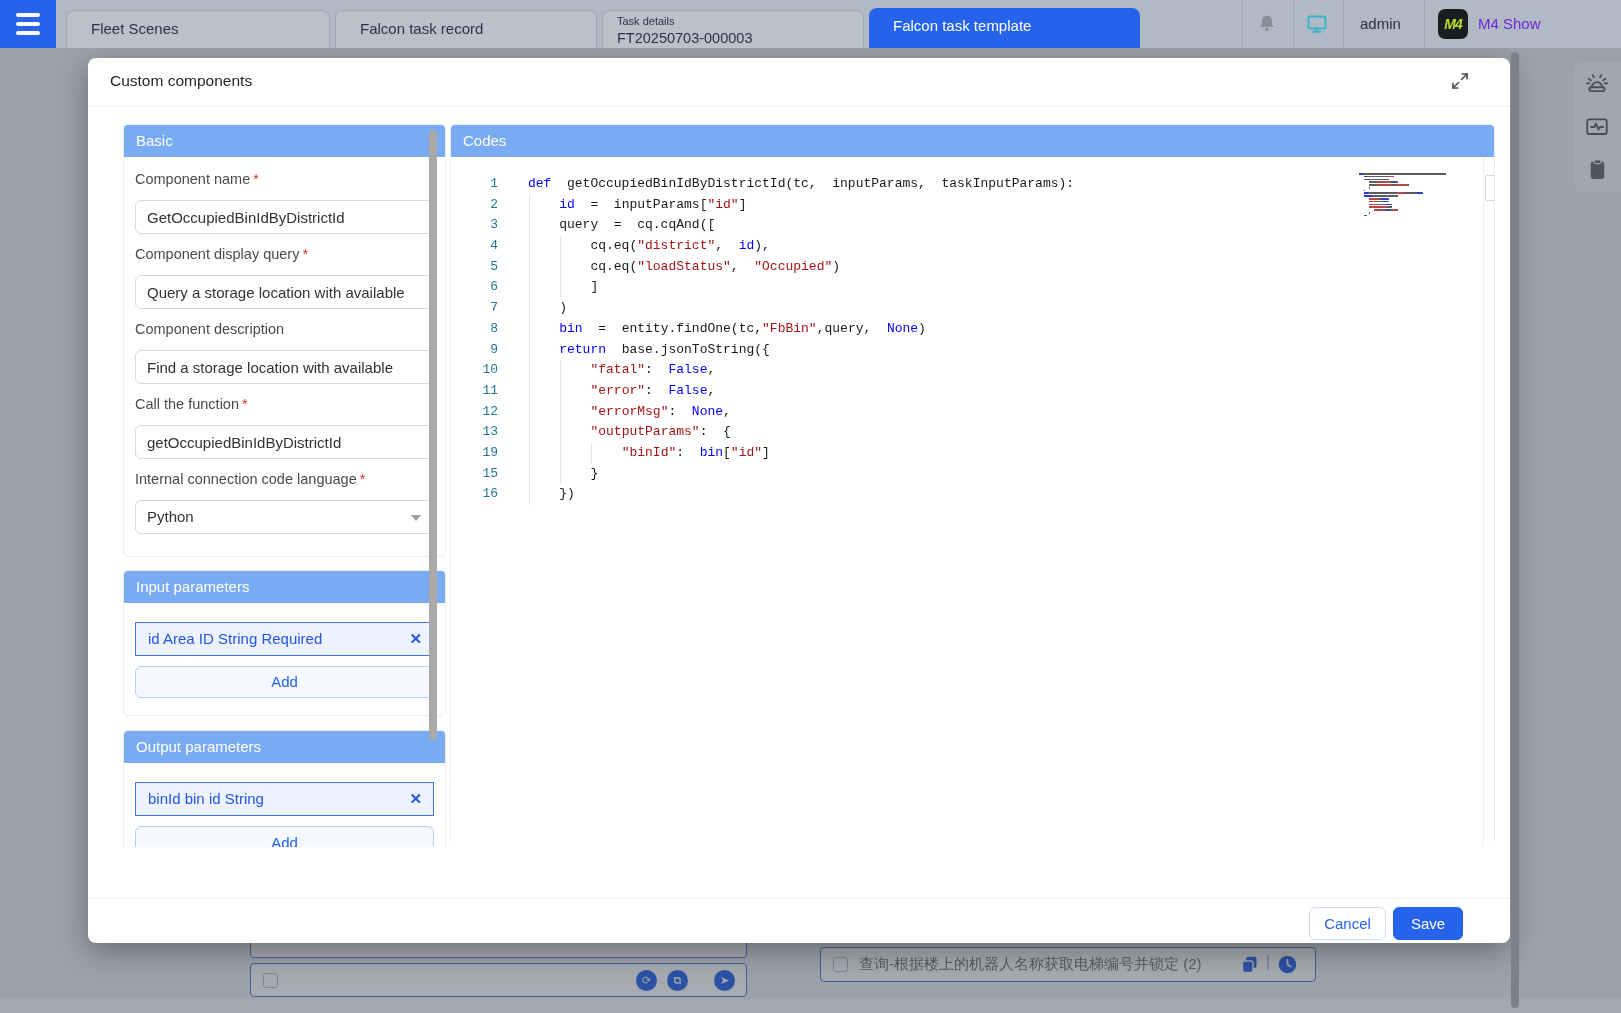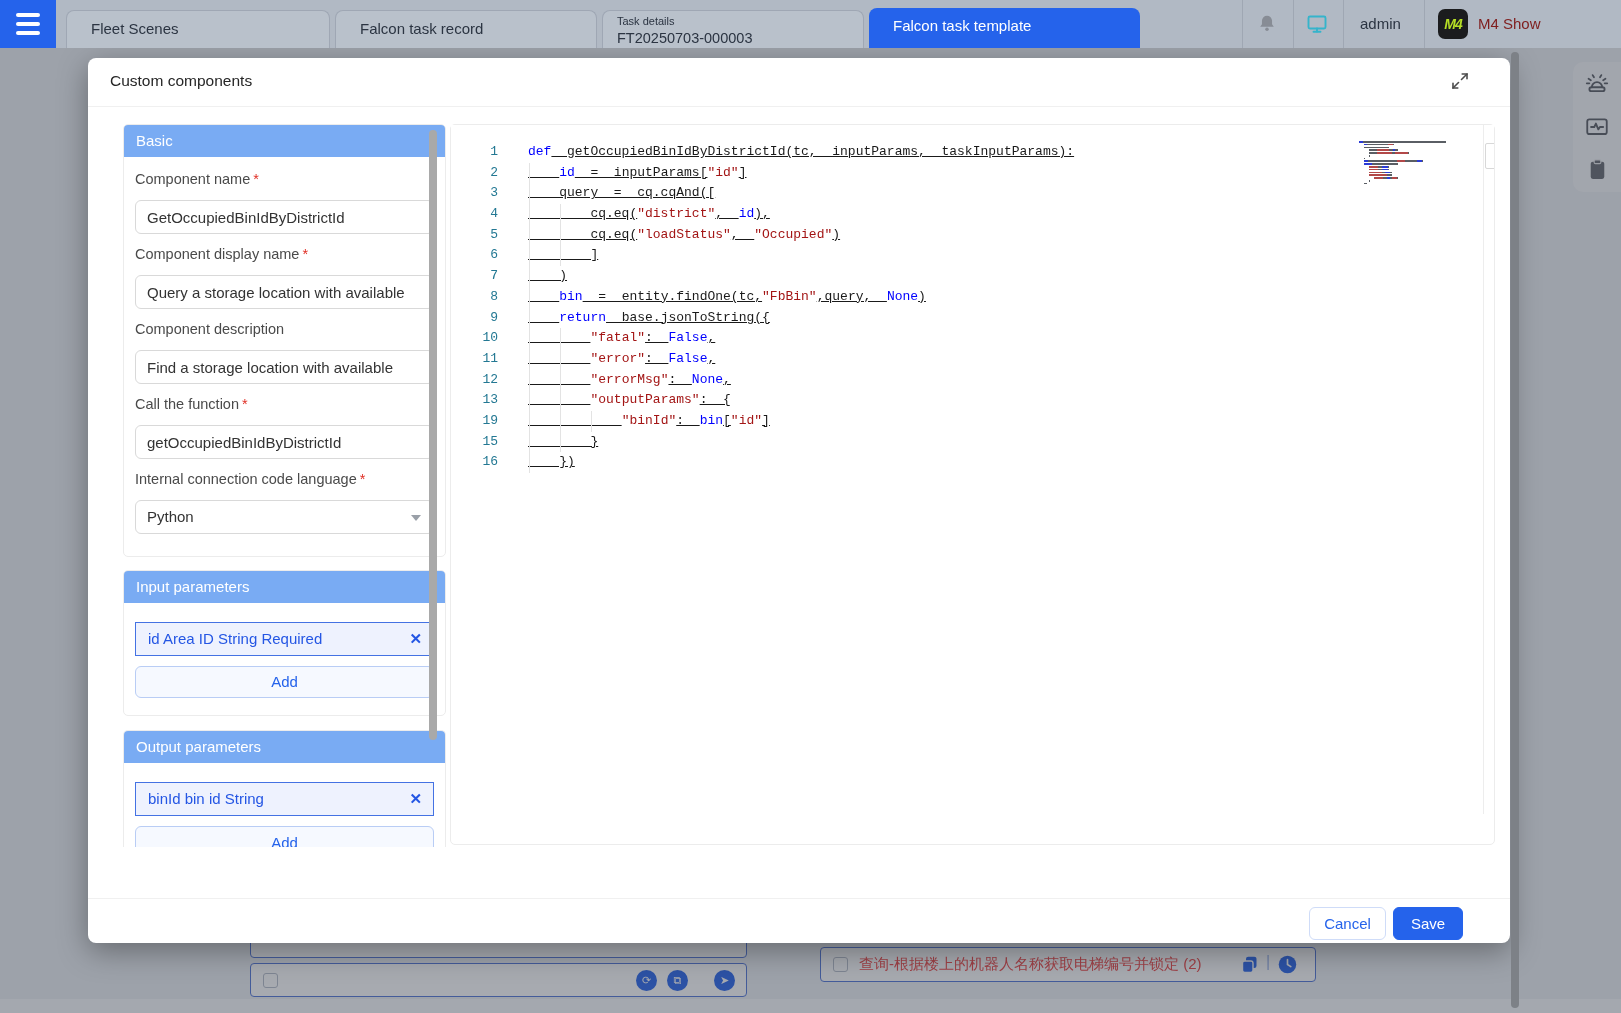--- a/index.html
+++ b/index.html
@@ -20,21 +20,21 @@
   .tab.two-line .t2 { font-size:14.5px; display:block; }
   .tab.active { top:8px; height:40px; background:#2563eb; border:none; color:#fff; }
   .tb-sep { position:absolute; top:0; width:1px; height:48px; background:rgba(125,134,150,.35); }
   .tb-text { position:absolute; top:0; height:48px; line-height:48px; color:#2b3442; font-size:15px;text-align:center; }
   .logo { position:absolute; left:1438px; top:9px; width:30px; height:30px; background:#1b1c1e; border-radius:7px;
           color:#b6df25; font-weight:900; font-style:italic; font-size:14px; letter-spacing:-1px; text-align:center; line-height:30px; }
 
   
   .bg-app { position:absolute; inset:0; z-index:10; }
   .bg-box { position:absolute; background:#fff; border:1px solid #4f74d8; border-radius:4px; }
-  .bg-label { position:absolute; color:#ef4444; font-size:15px; white-space:nowrap; }
+  .bg-label { position:absolute; color:#737373; font-size:15px; white-space:nowrap; }
   .chk { position:absolute; width:15px; height:15px; border:1.5px solid #b6bdc9; border-radius:3px; background:#fff; }
   .bg-circle { position:absolute; width:21px; height:21px; border-radius:50%; background:#2563eb; color:#fff;
                font-size:11px; line-height:21px; text-align:center; }
   .bottom-strip { position:absolute; left:0; top:999px; width:1621px; height:14px; background:#fafbfd; }
   .side-toolbar { position:absolute; left:1573px; top:62px; width:48px; height:130px; background:rgba(255,255,255,.5);
                   border-radius:10px 0 0 10px; }
   .side-toolbar .cell { height:43px; display:flex; align-items:center; justify-content:center; cursor:pointer; }
 
   
   .overlay { position:absolute; left:0; top:48px; width:1621px; height:965px; background:rgba(55,62,76,.44); z-index:20; }
@@ -75,21 +75,21 @@
   .col-scroll { position:absolute; left:341px; top:72px; width:8px; height:610px; background:#a9a9a9; border-radius:4px; z-index:5; cursor:pointer; }
 
   
   .codes-panel { position:absolute; left:362px; top:66px; width:1045px; height:721px; border:1px solid #ececec; border-radius:5px; }
   .code-editor { position:relative; width:100%; height:689px; background:#fff; overflow:hidden; padding-top:17px;
                  font-family:"Liberation Mono","DejaVu Sans Mono",monospace; font-size:13px; cursor:text; }
   .cl { display:flex; height:20.7px; line-height:20.7px; }
   .ln { width:60px; padding-right:13px; text-align:right; color:#237893; flex:none; }
   .ct { position:relative; flex:1; white-space:pre; color:#1a1a1a; padding-left:17px; }
   .ct .g { position:absolute; top:0; bottom:0; width:1px; background:#e3e3e3; margin-left:17px; }
-  .tk-k { color:#0000ff; } .tk-s { color:#a31515; } .tk-d { color:#1a1a1a;text-decoration:underline; }
+  .tk-k { color:#0000ff; } .tk-s { color:#a31515; } .tk-d { color:#1a1a1a; }
   .mini-divider { position:absolute; left:1032px; top:0; height:689px; width:1px; background:#ededed; }
   .minimap { position:absolute; left:908px; top:16px; width:87px; }
   .mm-row { display:flex; height:1.6px; margin-bottom:1.2px; }
   .mm-row span { display:inline-block; height:100%; }
   .mm-k { background:#2b3bd6; } .mm-s { background:#b24848; } .mm-d { background:#5a5e64; } .mm-sp { background:transparent; }
   .mm-slider { position:absolute; left:1034px; top:18px; width:24px; height:26px; border:1px solid #d8d8d8; border-radius:2px; }
 
   
   .btn { position:absolute; top:849px; height:33px; border-radius:6px; font-size:15px; text-align:center; line-height:31px; cursor:pointer; }
   .btn-cancel { left:1221px; width:77px; background:#fff; border:1px solid #cfdcf8; color:#2563eb; }
@@ -173,21 +173,21 @@
     </div>
     <div class="modal-divider"></div>
 
     <div class="left-col">
 
       <div class="panel" style="height:433px;">
         <div class="sec-header">Basic</div>
         <div class="body">
           <div class="f-label"><span>Component name</span><span class="req">*</span></div>
           <input class="f-input" value="GetOccupiedBinIdByDistrictId" style="">
-          <div class="f-label"><span>Component display name</span><span class="req">*</span></div>
+          <div class="f-label"><span>Component display query</span><span class="req">*</span></div>
           <input class="f-input" value="Query a storage location with available" style="">
           <div class="f-label"><span>Component description</span></div>
           <input class="f-input" value="Find a storage location with available" style="">
           <div class="f-label"><span>Call the function</span><span class="req">*</span></div>
           <input class="f-input" value="getOccupiedBinIdByDistrictId" style="">
           <div class="f-label"><span>Internal connection code language</span><span class="req">*</span></div>
           <div class="f-select">
             <span>Python</span>
             <span class="caret"></span>
           </div>
@@ -217,20 +217,21 @@
             <span class="x">✕</span>
           </div>
           <div class="add-btn tall">Add</div>
         </div>
       </div>
     </div>
 
     <div class="col-scroll"></div>
 
     <div class="codes-panel">
+      <div class="sec-header" style="border-radius:4px 4px 0 0;">Codes</div>
       <div class="code-editor">
         <div class="mini-divider"></div>
         <div class="minimap">
             <div class="mm-row">
               <span class="mm-k" style="width: 3.75px;"></span>
               <span class="mm-d" style="width: 83.75px;"></span>
             </div>
             <div class="mm-row">
               <span class="mm-sp" style="width: 5px;"></span>
               <span class="mm-k" style="width: 2.5px;"></span>
@@ -423,16 +424,16 @@
       <svg width="24" height="24" viewBox="0 0 24 24" fill="none" stroke="#35b4cb" stroke-width="1.9" stroke-linecap="round">
         <rect x="3.5" y="4.5" width="17" height="12" rx="1.5"></rect>
           <path d="M12 16.5 v3"></path>
           <path d="M8.5 19.8 h7"></path>
       </svg>
     </div>
     <div class="tb-sep" style="left:1343px;"></div>
     <div class="tb-text" style="left:1360px;">admin</div>
     <div class="tb-sep" style="left:1424px;"></div>
     <div class="logo">M4</div>
-    <div class="tb-text" style="left:1478px; color:#7f1d1d;">M4 Show</div>
+    <div class="tb-text" style="left:1478px; color:#6d28d9;">M4 Show</div>
   </div>
 
 </div>
 
 </body></html>

